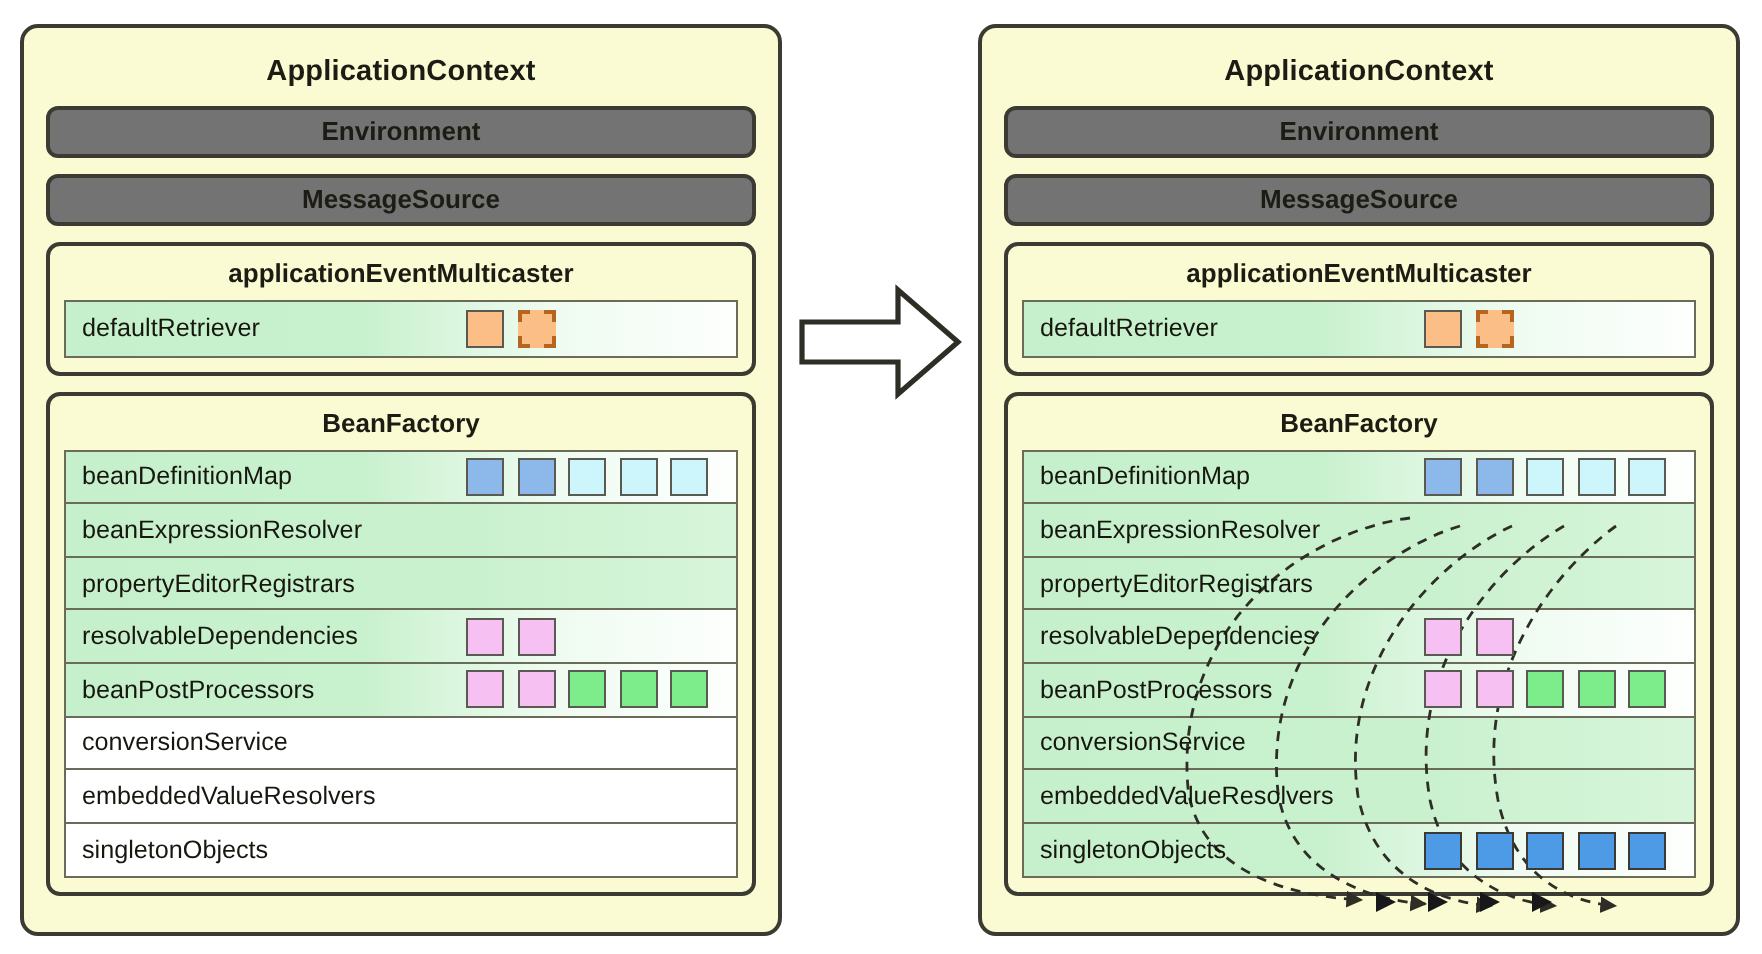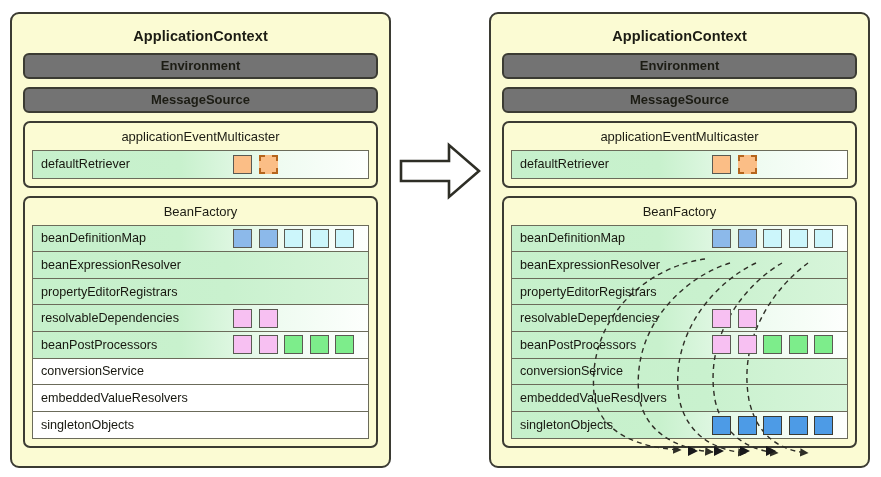--- a/index.html
+++ b/index.html
@@ -56,21 +56,21 @@
   
   .group-box {
     background: #fbfbd3;
     border: 2px solid #3b3b33;
     border-radius: 7px;
     margin-bottom: 8px;
     padding: 0 7px 7px 7px;
   }
   .group-title {
     text-align: center;
-    font-weight: normal;
+    font-weight: bold;
     font-size: 13px;
     color: #1c1c14;
     padding: 6px 0 6px 0;
   }
 
   
   .field-list {
     border: 1.5px solid #6b6b5a;
     background: #0ea5e9;
   }

